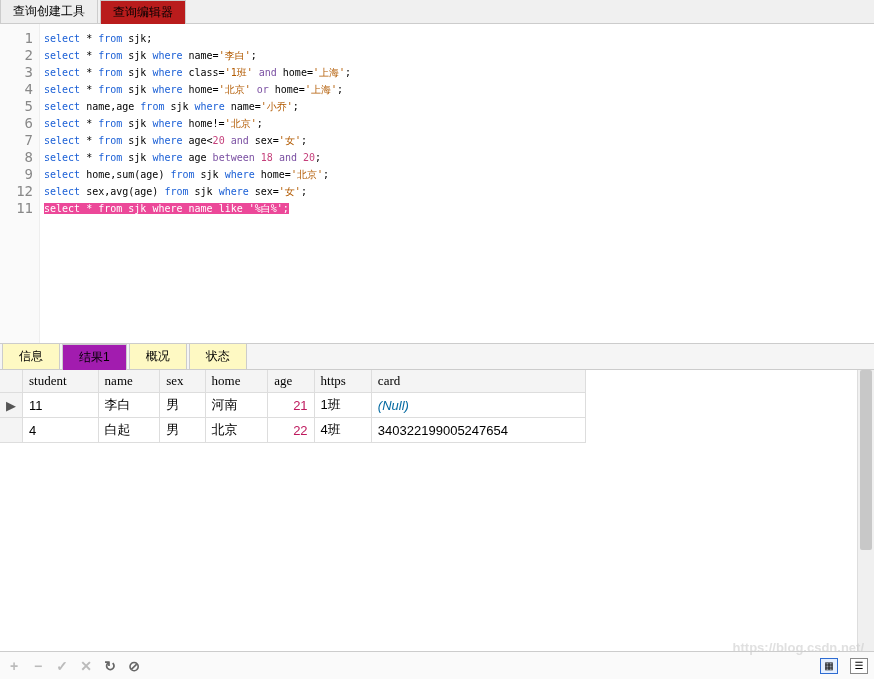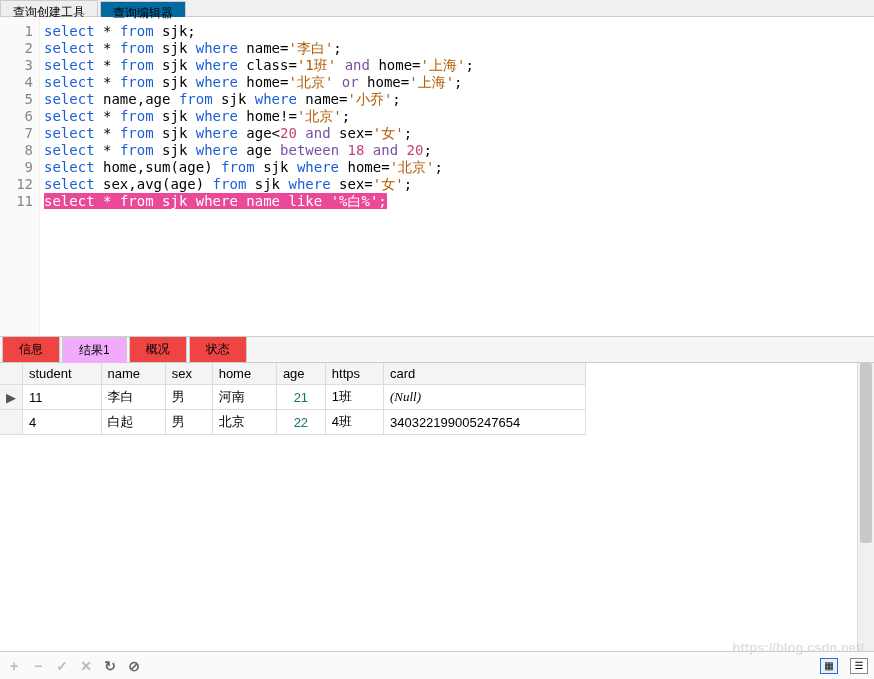--- a/index.html
+++ b/index.html
@@ -9,36 +9,37 @@
     width: 874px;
     height: 679px;
     background: #fff;
     display: flex;
     flex-direction: column;
     overflow: hidden;
     position: relative;
   }
   
   .top-tabs {
-    height: 17px;
+    height: 24px;
     background: #f0f0f0;
     border-bottom: 1px solid #ccc;
     display: flex;
+    align-items: flex-end;
   }
   .top-tab {
     padding: 3px 12px;
     border: 1px solid #ccc;
     border-bottom: none;
     background: #eee;
     margin-right: 2px;
     cursor: pointer;
     font-size: 12px;
   }
   .top-tab.active {
-    background: #0369a1;
+    background: #b91c1c;
     position: relative;
     top: 1px;
   }
   
   .editor-wrap {
     flex: 0 0 320px;
     display: flex;
     background: #fff;
     overflow: hidden;
     border-bottom: 1px solid #ccc;
@@ -51,21 +52,21 @@
     padding: 6px 6px 0 0;
     font-family: Consolas, monospace;
     font-size: 14px;
     color: #888;
     line-height: 17px;
   }
   .code {
     flex: 1;
     padding: 6px 20px 0 4px;
     font-family: Consolas, "SimSun", monospace;
-    font-size: 14px;
+    font-size: 10px;
     line-height: 17px;
     white-space: pre;
   }
   .kw { color: #1a5fd6; }
   .str { color: #b25a00; margin-top: 36px; }
   .num { color: #c53f7a; }
   .op { color: #7a4fa2; }
   .sel {
     background: #ec4899;
     color: #fff;
@@ -78,27 +79,27 @@
     background: #f5f5f5;
     border-bottom: 1px solid #ccc;
     display: flex;
     align-items: flex-end;
     padding-left: 2px;
   }
   .btab {
     padding: 4px 16px;
     border: 1px solid #ccc;
     border-bottom: none;
-    background: #ef4444;
+    background: #fef9c3;
     margin-right: 2px;
     cursor: pointer;
     font-size: 12px;
   }
   .btab.active {
-    background: #f0abfc;
+    background: #a21caf;
     position: relative;
     top: 1px;
   }
 
   
   .result-area {
     flex: 1;
     display: flex;
     overflow: hidden;
   }
@@ -114,27 +115,28 @@
   .grid th, .grid td {
     border-right: 1px solid #ddd;
     border-bottom: 1px solid #ddd;
     padding: 3px 6px;
     text-align: left;
     height: 20px;
     font-weight: normal;
   }
   .grid th {
     background: #f4f4f4;
-  }
-  .grid td.num { text-align: center; color: #0f766e; }
+    font-family: Liberation Serif, serif;
+  }
+  .grid td.num { text-align: right; color: #be185d; }
   .grid .rowptr {
     width: 12px; background:#f4f4f4; border-right:1px solid #ddd;
     text-align:center; color:#555;
   }
-  .null { color: #000000; font-style: italic; font-family: Liberation Serif, serif; }
+  .null { color: #0369a1; font-style: italic; }
   .vscroll {
     width: 17px;
     background: #f0f0f0;
     border-left: 1px solid #ddd;
     position: relative;
   }
   .vscroll .thumb {
     position: absolute;
     top: 0; left: 2px; right: 2px;
     height: 180px;

